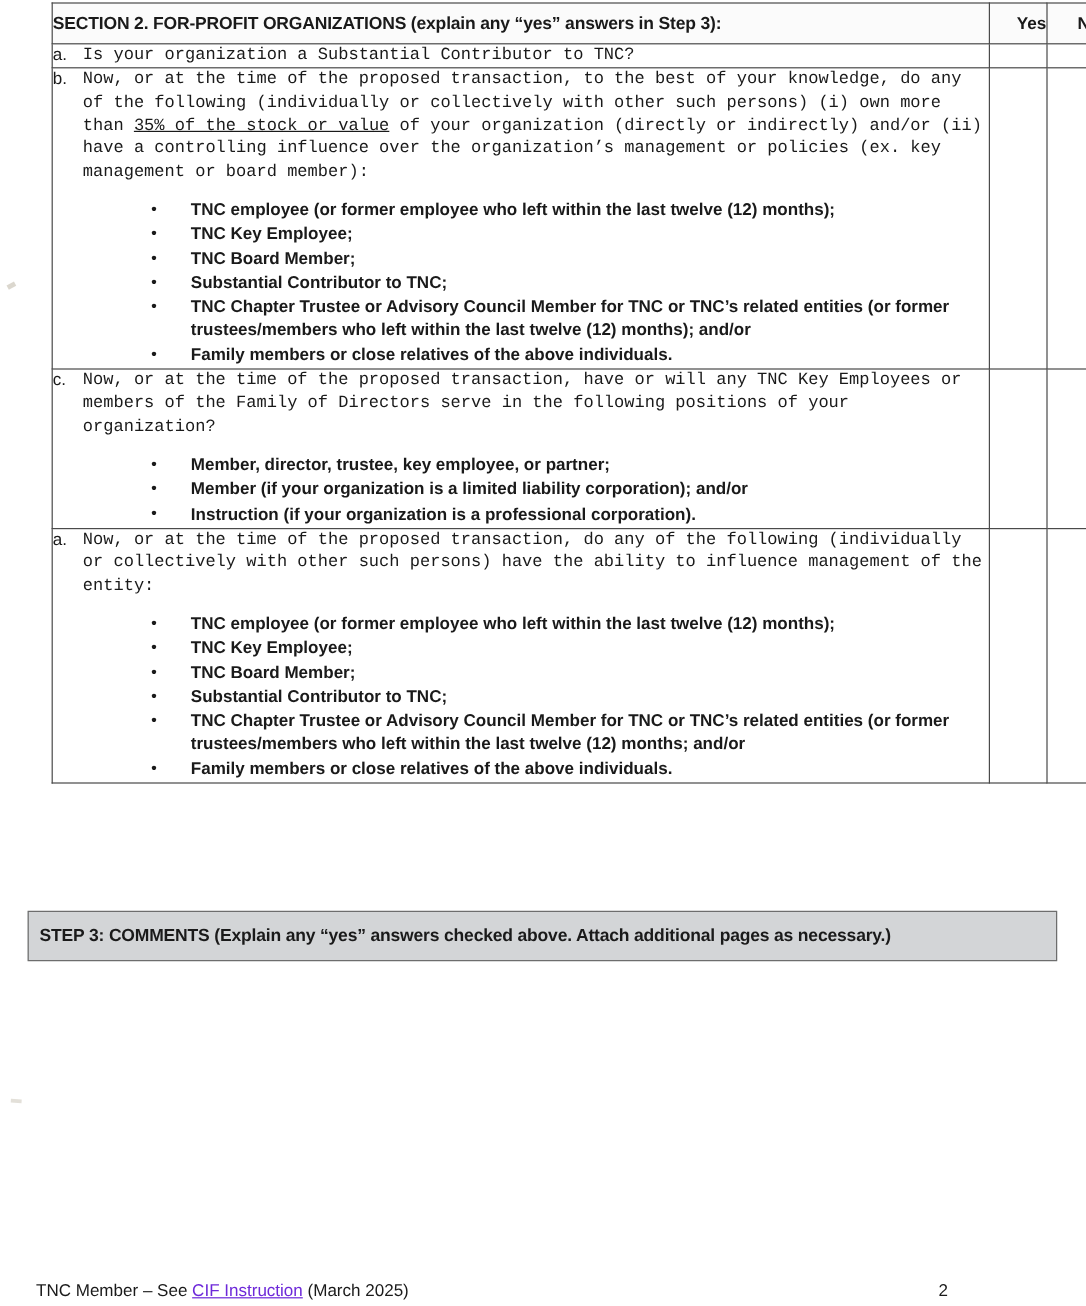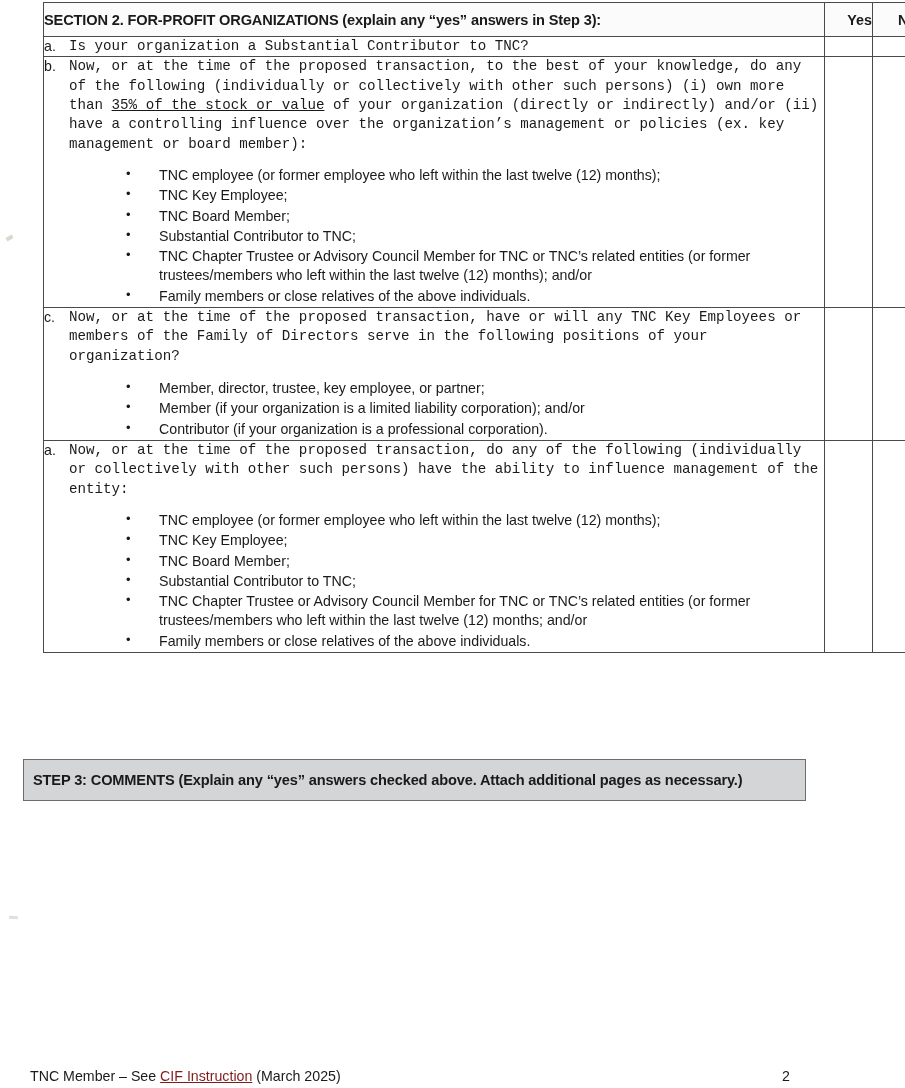--- a/index.html
+++ b/index.html
@@ -102,36 +102,37 @@
     list-style: none;
     margin: 12px 0 0 0;
     padding: 0 0 0 57px;
   }
   ul.blist.tight { margin-top: 13px; }
   ul.blist li {
     position: relative;
     margin: 0 0 1px 0;
     padding-left: 33px;
     line-height: 1.36;
+    font-weight: bold;
   }
   ul.blist li::before {
     content: "\2022";
     position: absolute;
     left: 0;
     top: -1px;
     font-size: 13px;
     color: #1a1a1a;
   }
 
   
   .step3 {
     position: absolute;
     left: 23px;
     top: 759px;
-    width: 783px;
+    width: 858px;
     height: 42px;
     box-sizing: border-box;
     background: #d3d5d7;
     border: 1px solid #6d6d6d;
     display: flex;
     align-items: center;
   }
   .step3-text {
     font-size: 14.6px;
     font-weight: bold;
@@ -142,21 +143,21 @@
 
   
   .footer {
     position: absolute;
     left: 30px;
     top: 1068px;
     font-size: 14.2px;
     white-space: nowrap;
   }
   .footer a.link {
-    color: #7f1d1d;
+    color: #6d28d9;
     text-decoration: underline;
   }
   .page-no {
     position: absolute;
     left: 782px;
     top: 1068px;
     font-size: 14.2px;
   }
 </style>
 </head>
@@ -215,21 +216,21 @@
 
     <tr>
       <td class="qcell">
         <div class="qrow">
           <div class="qlabel">c.</div>
           <div class="qbody">
             <p>Now, or at the time of the proposed transaction, have or will any TNC Key Employees or members of the Family of Directors serve in the following positions of your organization?</p>
             <ul class="blist tight">
               <li>Member, director, trustee, key employee, or partner;</li>
               <li>Member (if your organization is a limited liability corporation); and/or</li>
-              <li>Contributor (if your organization is a professional corporation).</li>
+              <li>Instruction (if your organization is a professional corporation).</li>
             </ul>
           </div>
         </div>
       </td>
       <td class="ans-cell"></td>
       <td class="ans-cell"></td>
     </tr>
 
 
     <tr>

